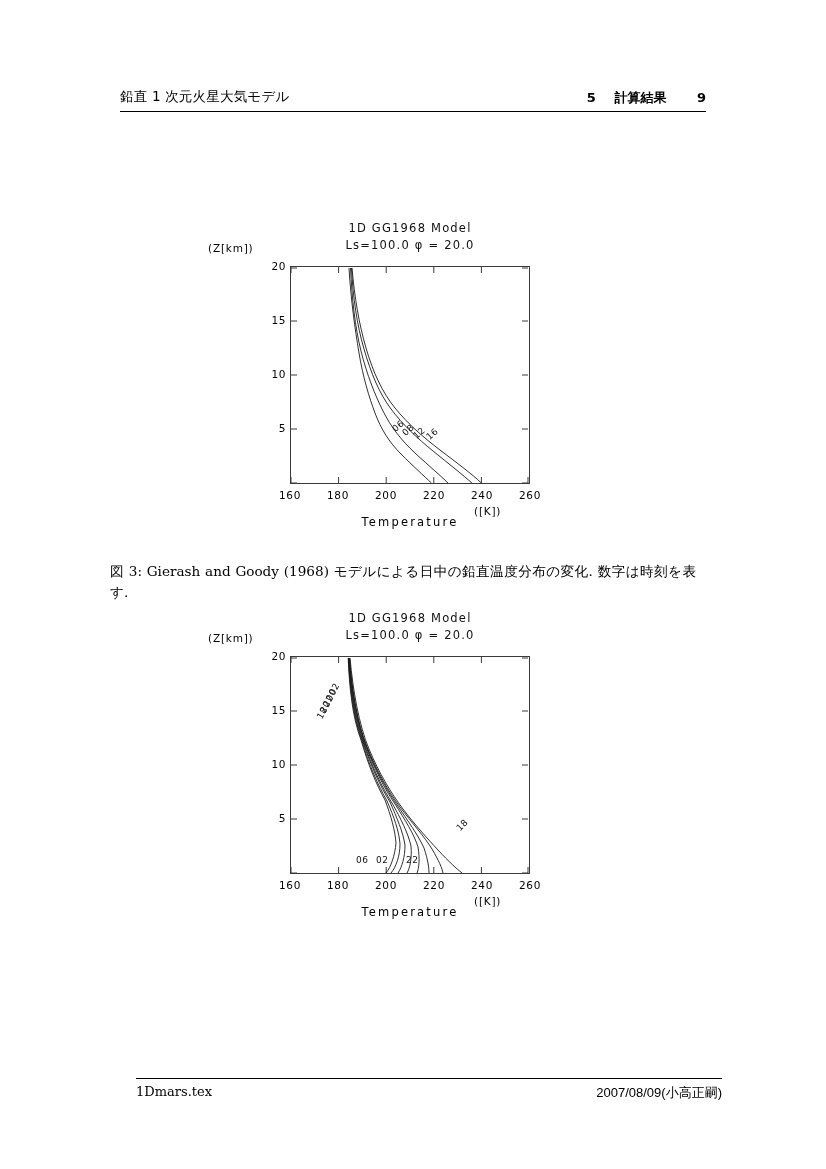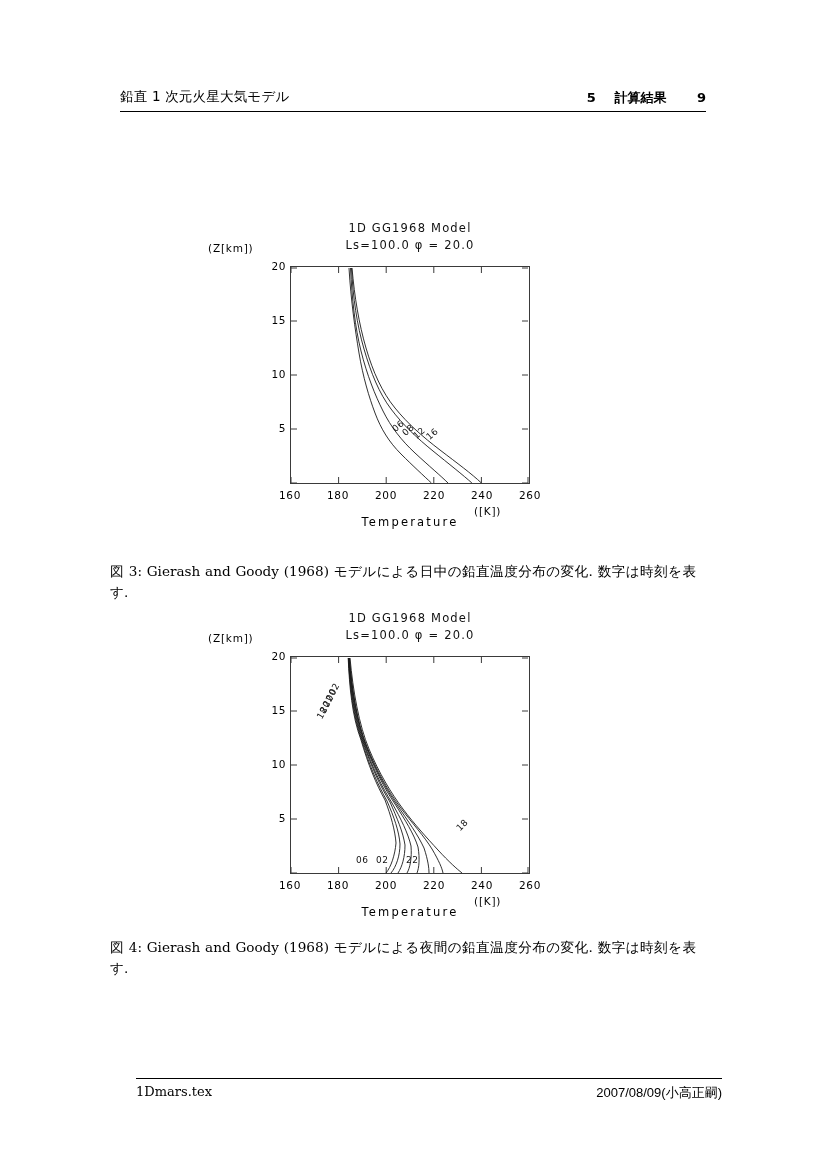--- a/index.html
+++ b/index.html
@@ -357,21 +357,20 @@
         <div class="curve-label" style="left:65px; top:85px; transform:rotate(-60deg);">00</div>
         <div class="curve-label" style="left:68px; top:79px; transform:rotate(-60deg);">02</div>
 
         <div class="curve-label" style="left:196px; top:215px; transform:rotate(-45deg);">18</div>
         <div class="curve-label" style="left:96px; top:250px;">06</div>
         <div class="curve-label" style="left:116px; top:250px;">02</div>
         <div class="curve-label" style="left:146px; top:250px;">22</div>
       </div>
     </div>
 
-    <div class="caption">図 4: Gierash and Goody (1968) モデルによる夜間の鉛直温度分布の変化. 数字は時刻を表す.</div>
   </div>
 
   <div class="footer">
     <div class="rule"></div>
     <span class="left">1Dmars.tex</span>
     <span class="right">2007/08/09(小高正嗣)</span>
   </div>
 
 </div>
 

